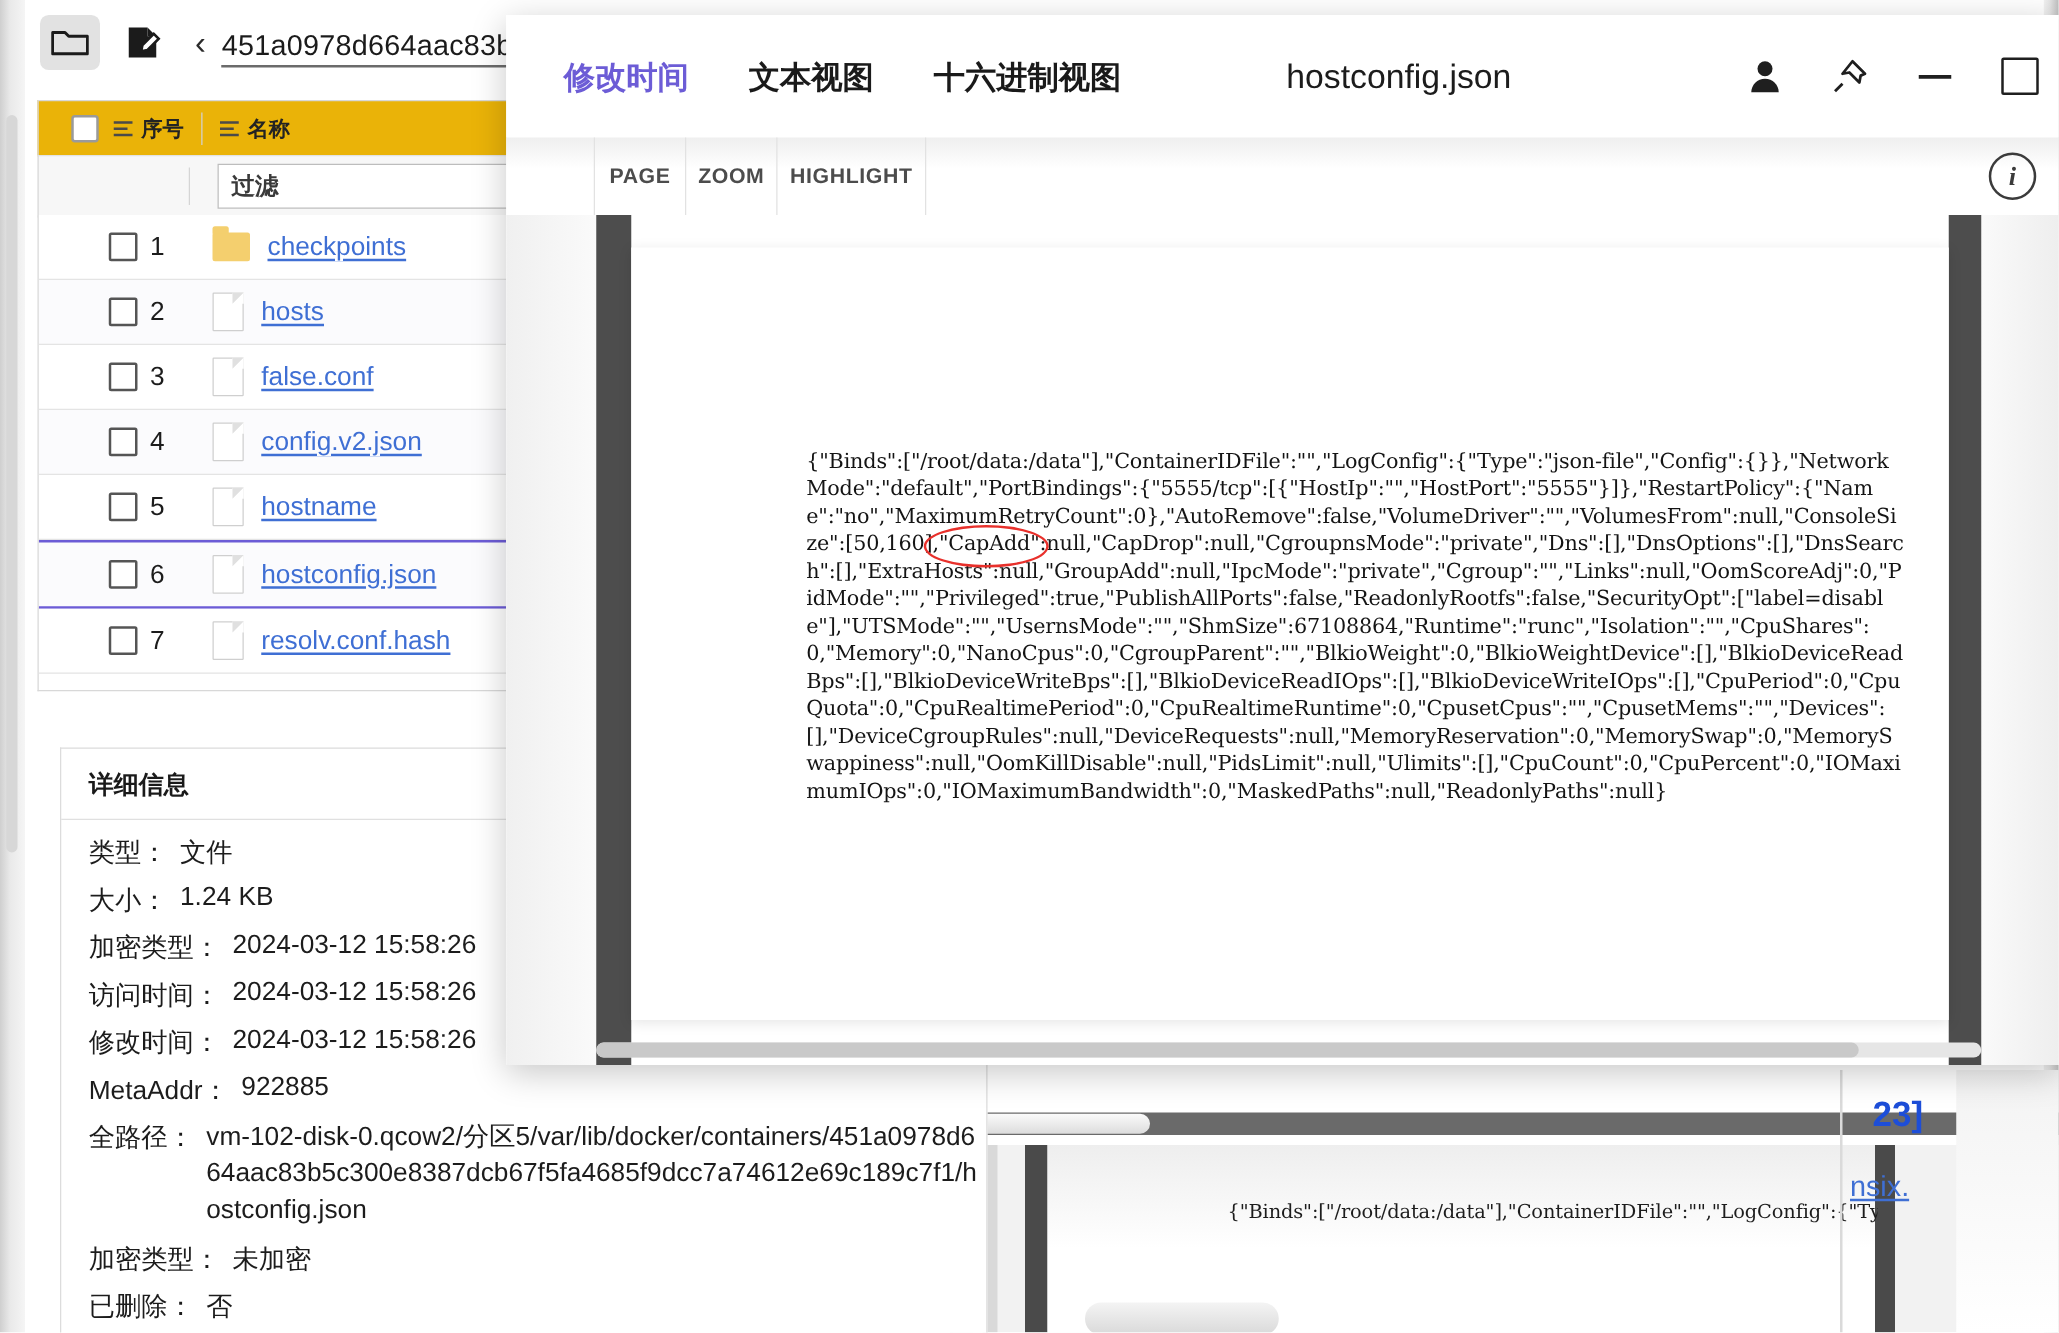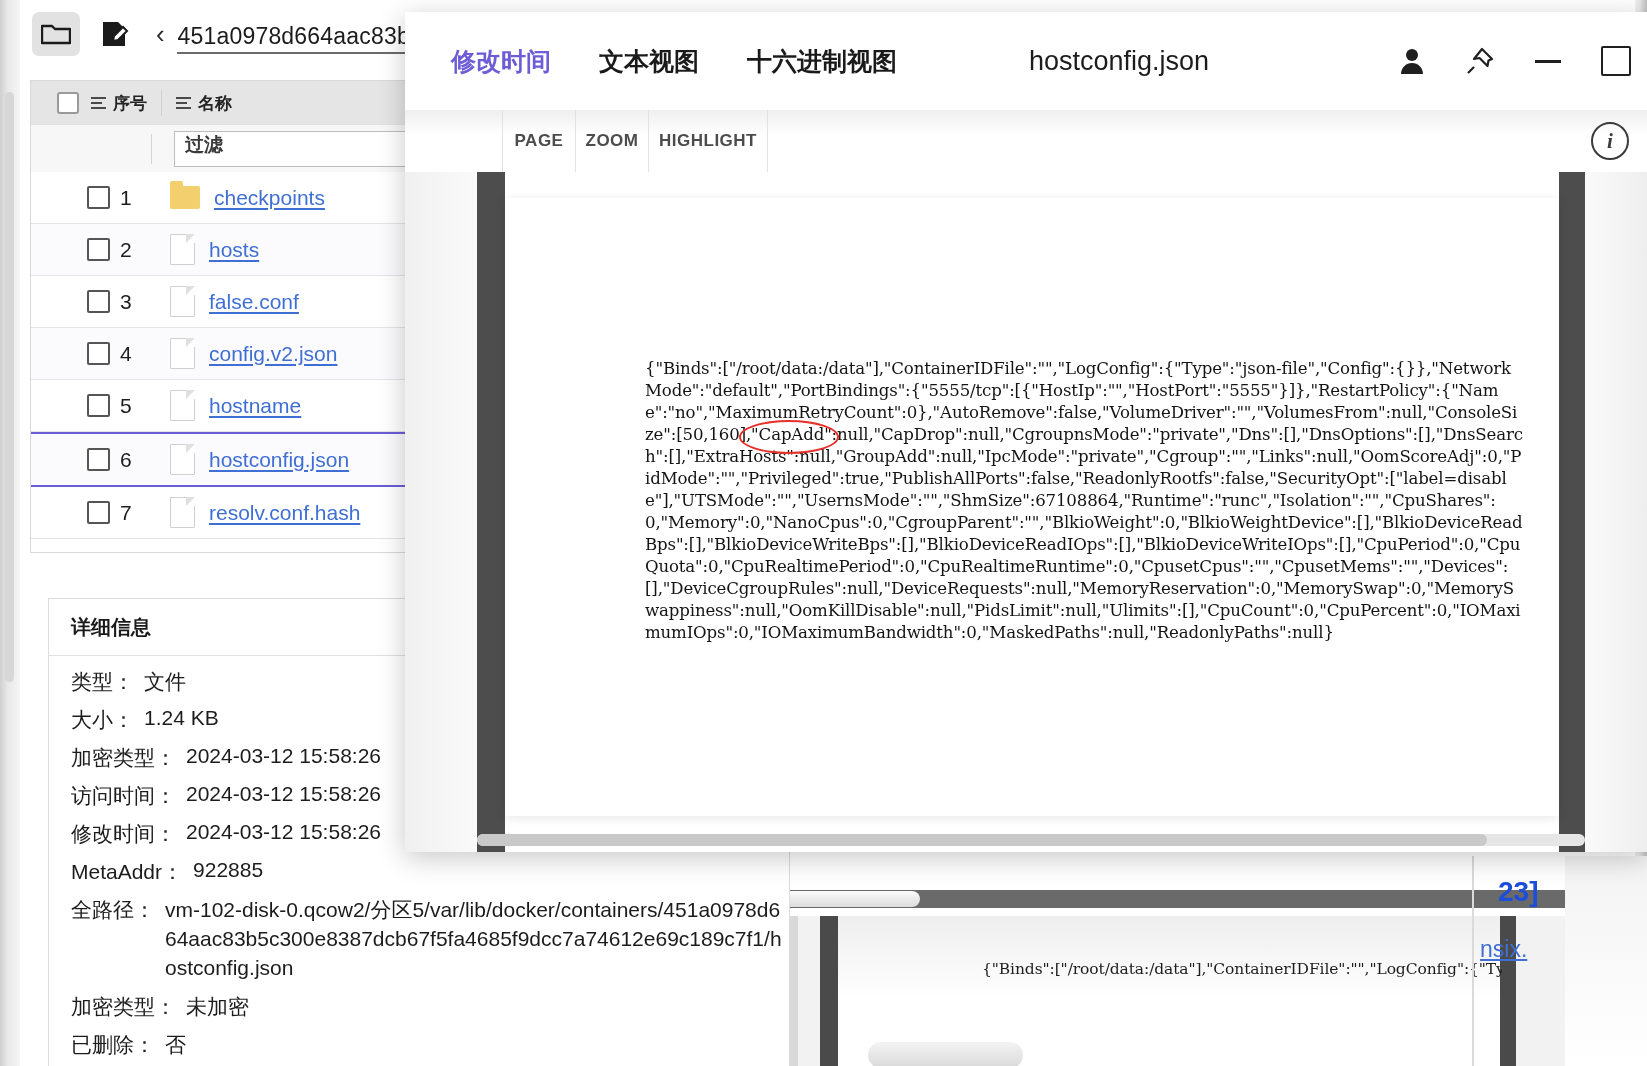--- a/index.html
+++ b/index.html
@@ -23,35 +23,35 @@
   .fm-toolbar{position:absolute;left:0;top:6px;width:390px;height:56px;background:#ffffff;display:flex;align-items:center;}
   .tb-btn{width:56px;height:44px;display:flex;align-items:center;justify-content:center;border-radius:7px;margin-left:12px;}
   .tb-btn.active{background:#e2e2e2;}
   .tb-chev{width:26px;height:44px;display:flex;align-items:center;justify-content:center;margin-left:10px;color:#2b2b2b;font-size:26px;line-height:1;}
   .path-wrap{flex:1;margin-left:6px;margin-right:0;position:relative;height:44px;display:flex;align-items:flex-end;}
   .path-text{font-size:23px;color:#1b1b1b;letter-spacing:.2px;white-space:nowrap;overflow:hidden;padding-bottom:6px;
     font-family:"Liberation Sans","DejaVu Sans",sans-serif;}
   .path-underline{position:absolute;left:0;right:-10px;bottom:2px;height:2px;background:#6b6b6b;}
 
   
-  .fm-head{position:absolute;left:10px;top:80px;width:380px;height:44px;background:#e5e5e5;border:1px solid #d8d8d8;border-bottom:none;display:flex;align-items:center;}
+  .fm-head{position:absolute;left:10px;top:80px;width:380px;height:44px;background:#eab308;border:1px solid #d8d8d8;border-bottom:none;display:flex;align-items:center;}
   .hd-check{width:18px;height:18px;border:2px solid #9a9a9a;border-radius:3px;background:#fff;margin-left:26px;}
   .hd-col{display:flex;align-items:center;gap:7px;font-size:17px;font-weight:bold;color:#232323;}
   .hd-col.c1{margin-left:12px;}
   .hd-sep{width:1px;height:26px;background:#d2d2d2;margin:0 14px;}
   .bars{display:inline-block;width:15px;}
   .bars i{display:block;height:2px;background:#4a4a4a;margin:3px 0;}
   .bars i:nth-child(1){width:15px}
   .bars i:nth-child(2){width:11px}
   .bars i:nth-child(3){width:15px}
 
   
   .fm-filter{position:absolute;left:10px;top:124px;width:380px;height:48px;background:#f7f7f7;border:1px solid #d8d8d8;border-top:1px solid #e3e3e3;display:flex;align-items:center;}
   .filter-sep{width:1px;height:30px;background:#d5d5d5;margin-left:120px;}
-  .filter-box{margin-left:22px;flex:1;height:34px;border:1px solid #bdbdbd;background:#ffffff;display:flex;padding-left:10px;margin-right:-2px;}
+  .filter-box{margin-left:22px;flex:1;height:34px;border:1px solid #bdbdbd;background:#ffffff;display:flex;align-items:center;padding-left:10px;margin-right:-2px;}
   .filter-box span{font-size:19px;font-weight:bold;color:#3a3a3a;}
 
   
   .fm-rows{position:absolute;left:10px;top:172px;width:380px;height:380px;border-left:1px solid #d8d8d8;border-right:1px solid #d8d8d8;border-bottom:1px solid #d8d8d8;background:#fff;overflow:hidden;}
   .frow{height:51px;display:flex;align-items:center;border-bottom:1px solid #e4e4e4;background:#fff;position:relative;}
   .frow.alt{background:#fbfbfd;}
   .frow.sel-top{border-top:2px solid #6c5cd6;}
   .frow.sel-bot{border-bottom:2px solid #6c5cd6;}
   .rowchk{width:19px;height:19px;border:2px solid #555;border-radius:2px;background:#fff;margin-left:56px;}
   .rownum{font-size:21px;color:#1c1c1c;margin-left:10px;width:26px;}
@@ -101,21 +101,21 @@
   .dtab{font-size:25px;font-weight:bold;color:#1a1a1a;padding:0 24px;white-space:nowrap;}
   .dtab.active{color:#6c5cd6;}
   .dlg-title{margin-left:108px;font-size:27px;color:#1c1c1c;white-space:nowrap;}
   .dlg-winctl{position:absolute;right:6px;top:0;height:98px;display:flex;align-items:center;gap:34px;padding-right:8px;}
   .wicon{width:34px;height:34px;display:flex;align-items:center;justify-content:center;color:#1f1f1f;}
   .minus{width:26px;height:3px;background:#1f1f1f;}
   .maxbox{width:26px;height:26px;border:2px solid #1f1f1f;border-radius:2px;}
 
   
   .dlg-toolbar{height:62px;background:linear-gradient(180deg,#efefef 0%,#ffffff 40%);position:relative;display:flex;align-items:stretch;border-bottom:1px solid #e5e5e5;}
-  .tbar-inner{display:flex;margin-left:97px;}
+  .tbar-inner{display:flex;margin-left:70px;}
   .tbtn{width:72px;display:flex;align-items:center;justify-content:center;font-size:17px;font-weight:bold;color:#4c4c4c;border-left:1px solid #e2e2e2;border-right:1px solid #e2e2e2;letter-spacing:.5px;}
   .tbtn.wide{width:118px;}
   .tbtn + .tbtn{border-left:none;}
   .info-icon{position:absolute;right:18px;top:50%;transform:translateY(-50%);width:34px;height:34px;border:2px solid #3b3b3b;border-radius:50%;display:flex;align-items:center;justify-content:center;font-size:21px;font-style:italic;font-weight:bold;color:#3b3b3b;font-family:"Liberation Serif",serif;}
 
   
   .dlg-view{position:absolute;left:0;top:160px;width:1242px;height:680px;background:#ffffff;}
   .view-rail-left{position:absolute;left:72px;top:0;width:28px;height:680px;background:#4d4d4d;}
   .view-rail-right{position:absolute;right:62px;top:0;width:26px;height:680px;background:#4d4d4d;}
   .view-gutter-l{position:absolute;left:0;top:0;width:72px;height:680px;background:linear-gradient(90deg,#f0f0f0,#fafafa);}

